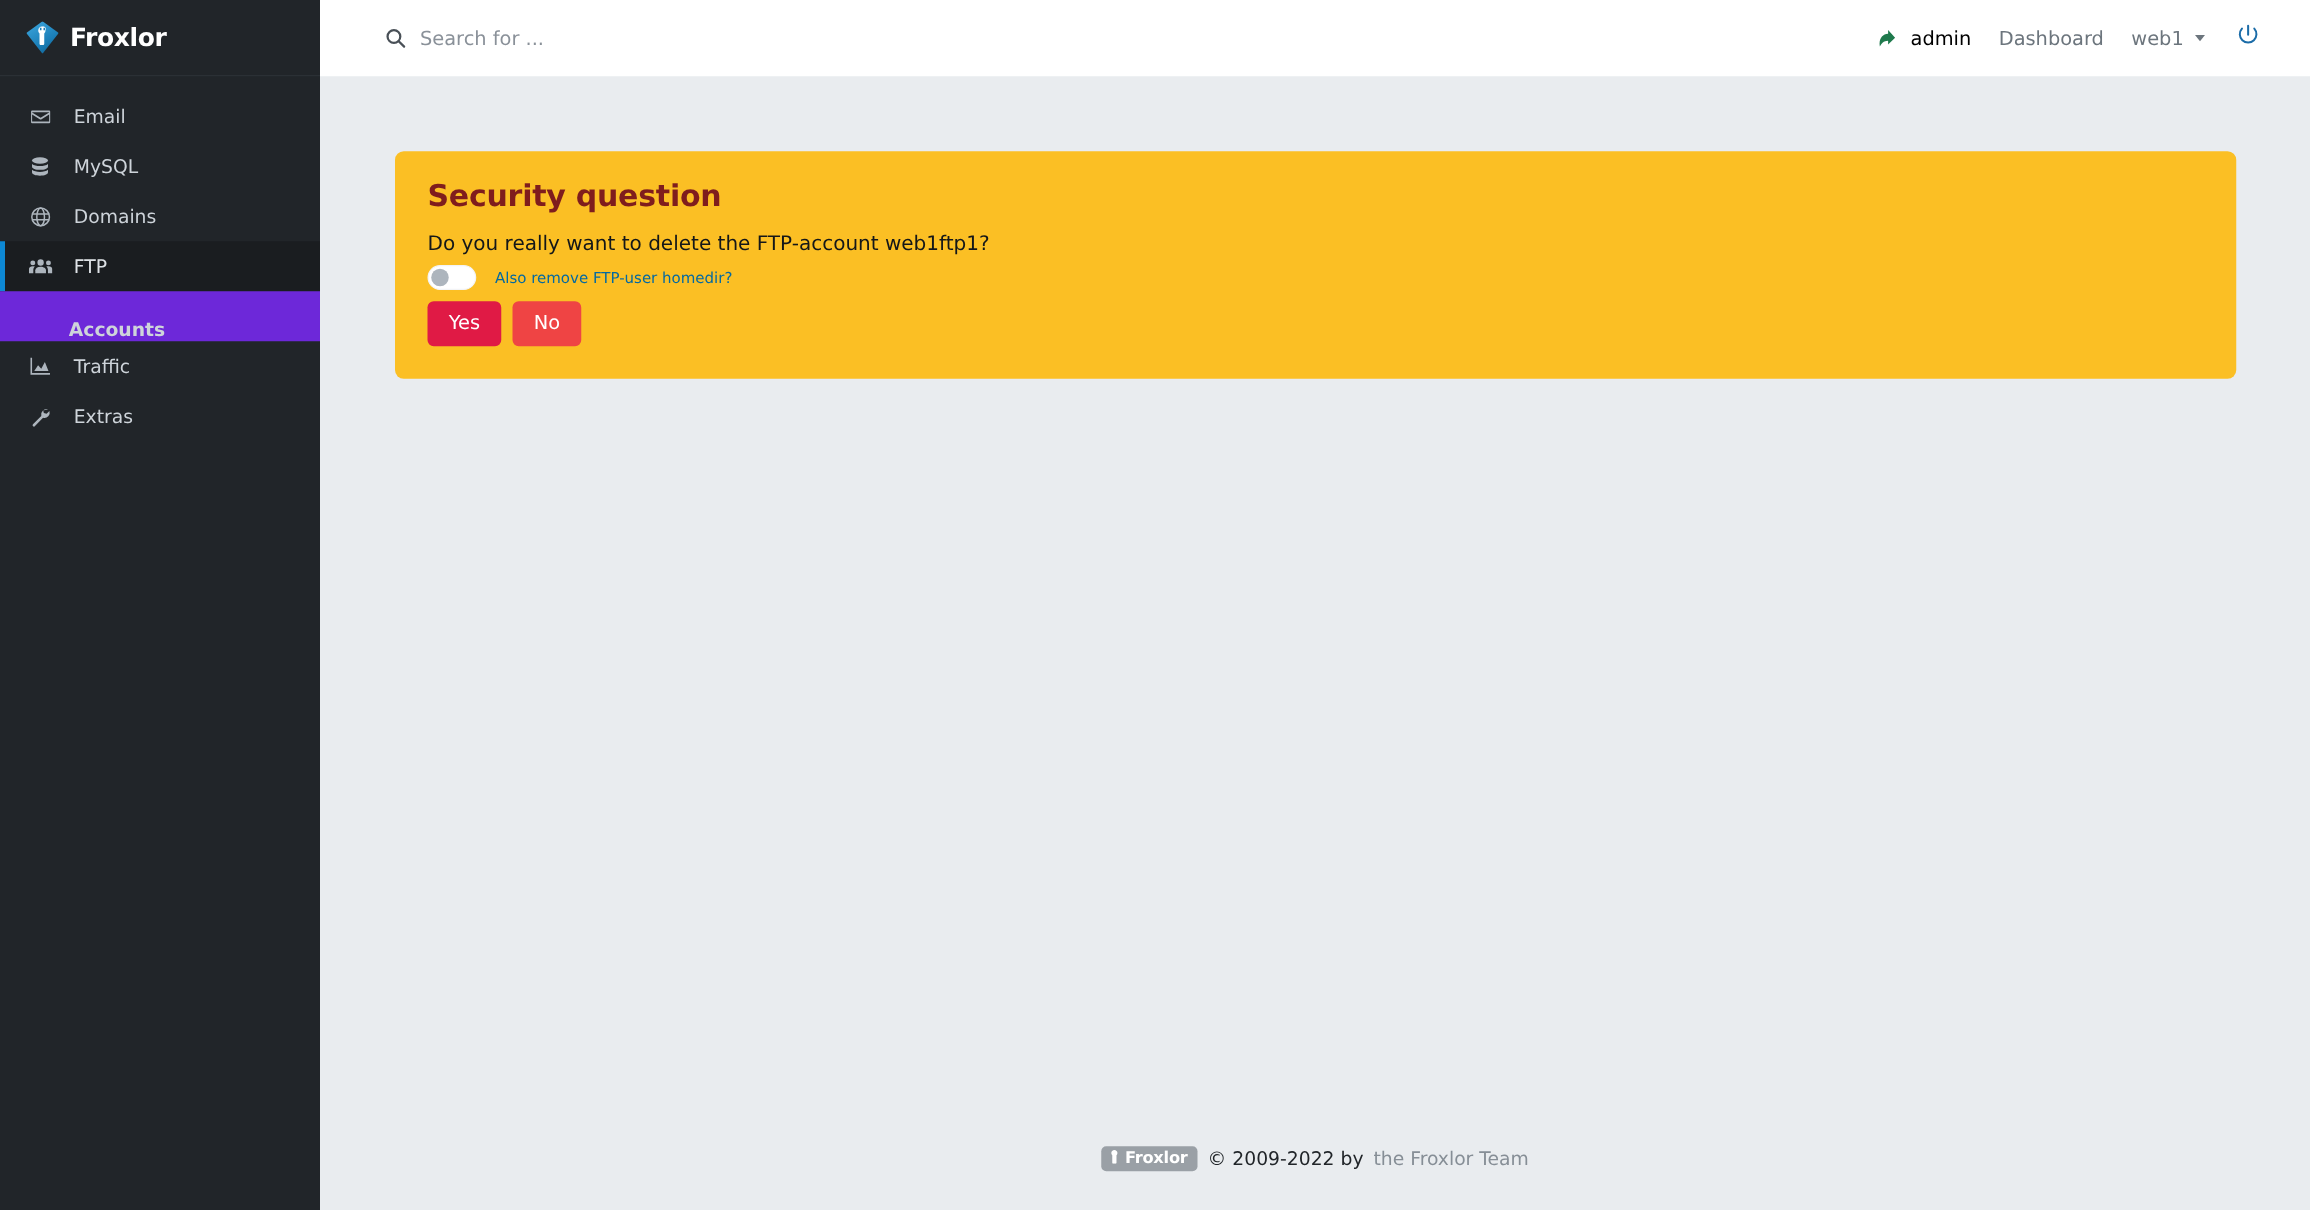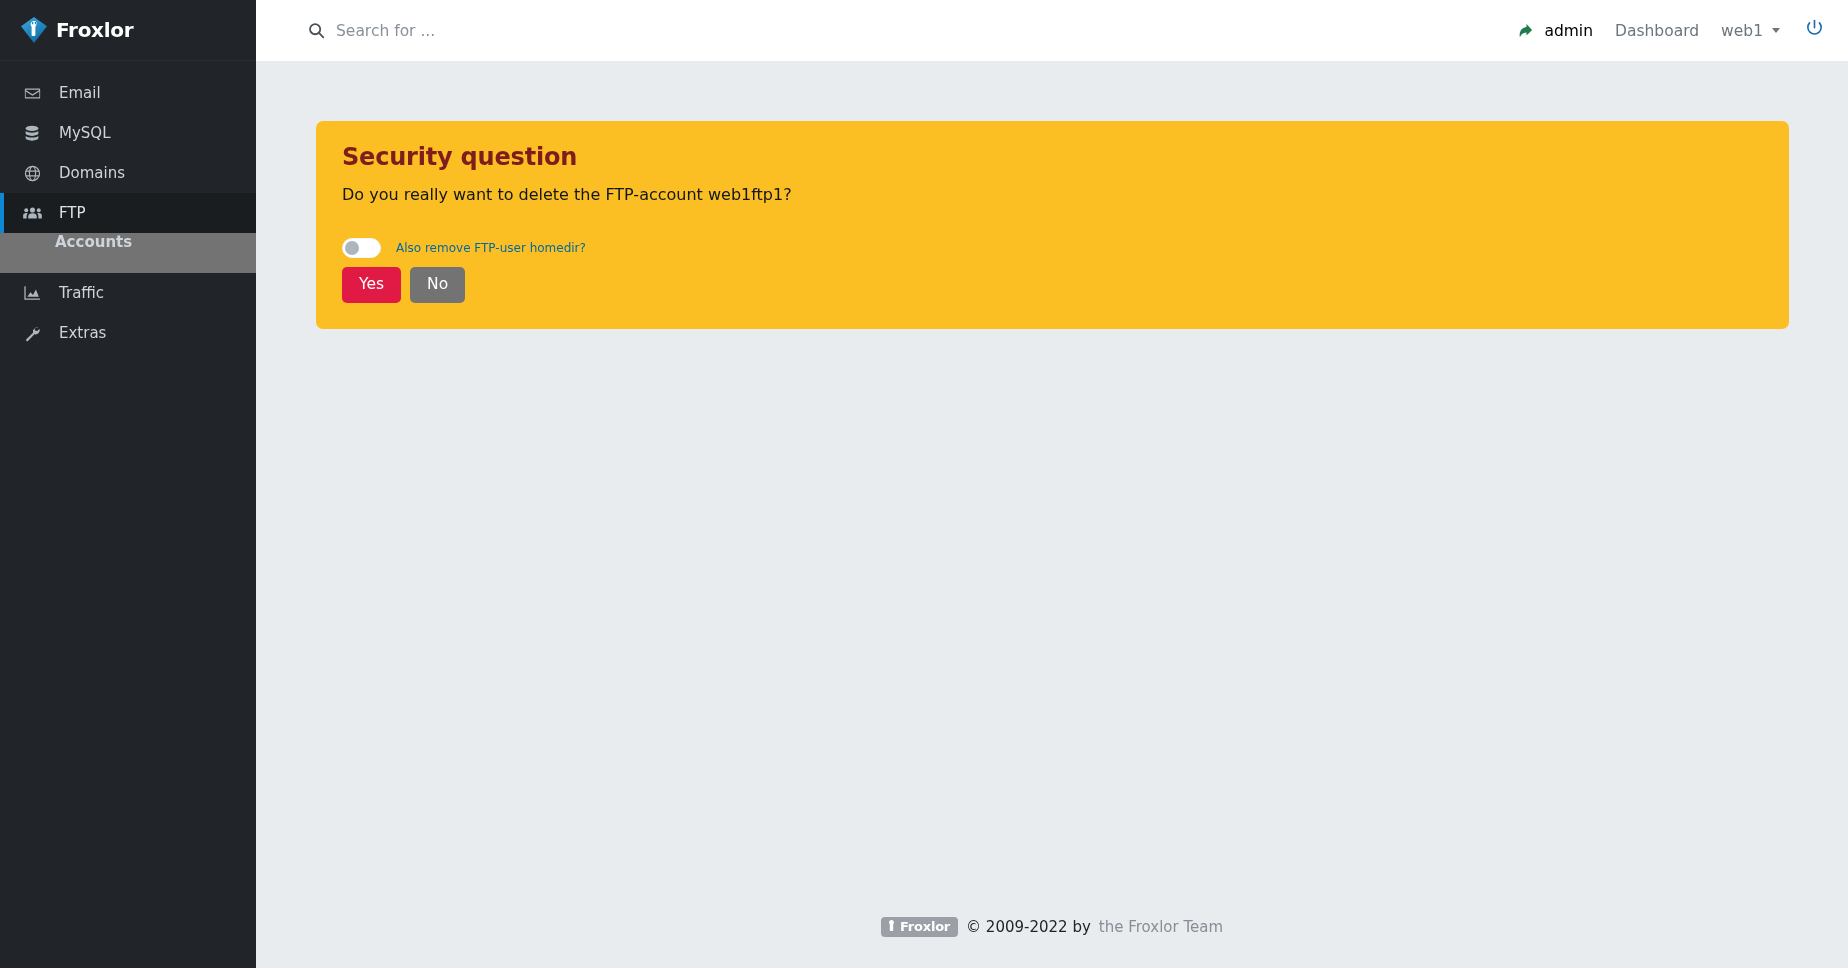--- a/index.html
+++ b/index.html
@@ -76,46 +76,46 @@
     color: #adb5bd;
     flex: 0 0 auto;
   }
   .nav-item.active {
     background: #1a1d20;
     border-left-color: #0d88d4;
     color: #dee2e6;
   }
   .nav-sub {
     display: flex;
-    align-items: flex-start;
+    align-items: flex-end;
     height: 40px;
     padding-left: 55px;
     color: #ced4da;
     font-size: 15px;
     font-weight: bold;
-    background: #737373;
+    background: #6d28d9;
     cursor: pointer;
   }
 
   
   #main {
     flex: 1;
     height: 968px;
     display: flex;
     flex-direction: column;
     background: #e9ecef;
     position: relative;
   }
   #topbar {
     height: 61px;
     min-height: 61px;
     background: #ffffff;
     display: flex;
     align-items: center;
-    padding: 0 16px 0 0;
+    padding: 0 32px 0 0;
   }
   #search-wrap {
     display: flex;
     align-items: center;
     gap: 11px;
     padding-left: 52px;
     flex: 1;
   }
   #search-wrap .s-ico { color: #495057; display: flex; align-items: center; }
   #search-input {
@@ -172,21 +172,21 @@
   }
   #security-panel h2 {
     font-size: 24px;
     font-weight: bold;
     letter-spacing: -0.2px;
     margin-bottom: 14px;
     color: #7f1d1d;
   }
   #security-panel .question {
     font-size: 16px;
-    margin-bottom: 34px;
+    margin-bottom: 8px;
     color: #141719;
   }
   .toggle-row {
     display: flex;
     align-items: center;
     gap: 15px;
     margin-bottom: 9px;
   }
   .switch {
     width: 39px; height: 20px;
@@ -210,21 +210,21 @@
     font-family: "DejaVu Sans", sans-serif;
     font-size: 15.5px;
     color: #ffffff;
     border: none;
     border-radius: 5px;
     padding: 8px 17px 9px 17px;
     cursor: pointer;
     line-height: 1.25;
   }
   .btn-yes { background: #e01a45; }
-  .btn-no  { background: #737373; }
+  .btn-no  { background: #ef4444; }
 
   
   #footer {
     height: 64px;
     display: flex;
     align-items: center;
     justify-content: center;
     gap: 8px;
     font-size: 15px;
     color: #212529;

